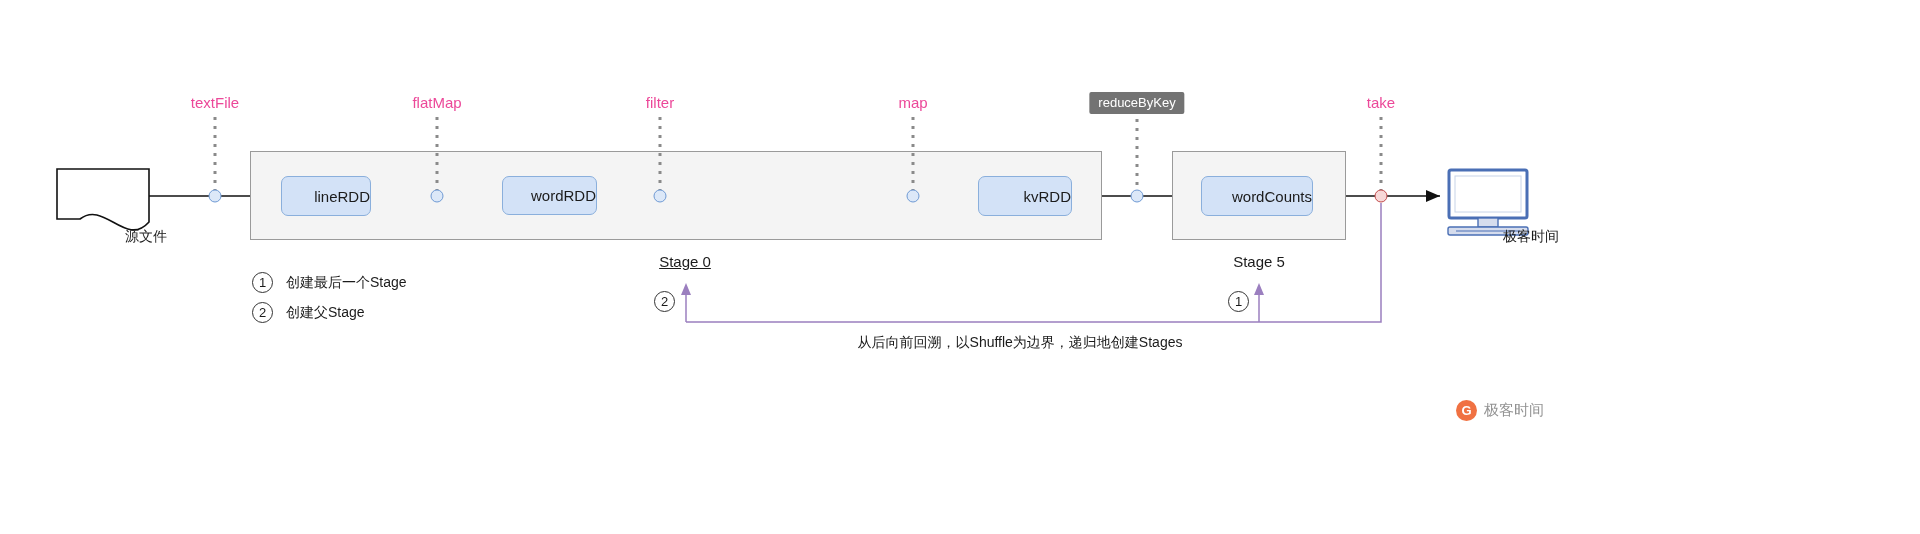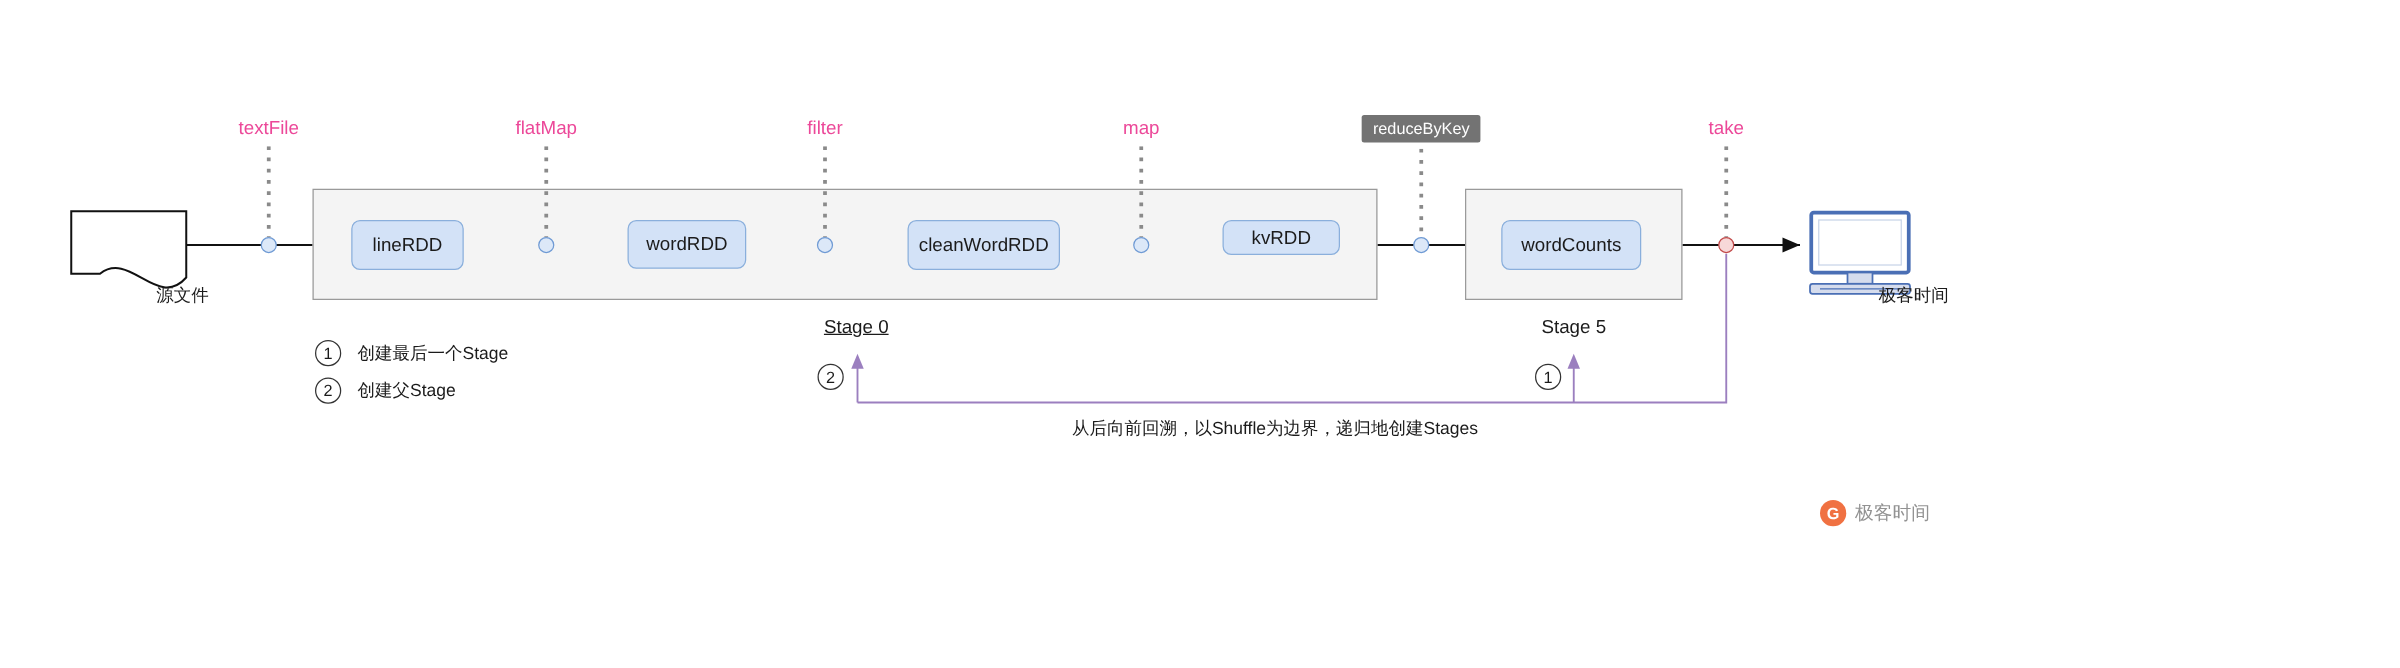--- a/index.html
+++ b/index.html
@@ -34,21 +34,21 @@
     background:#f4f4f4;border:1.4px solid #9a9a9a;box-sizing:border-box;
   }
   .stage-caption{
     font-size:15px;color:#1b1b1b;text-align:center;transform:translateX(-50%);
     white-space:nowrap;
   }
 
   
   .rdd{
     background:#d3e2f7;border:1.4px solid #8aafdc;border-radius:7px;
-    box-sizing:border-box;display:flex;align-items:center;justify-content:center;
+    box-sizing:border-box;display:flex;align-items:center;justify-content:flex-end;
     font-size:15px;color:#1b1b1b;white-space:nowrap;
   }
 
   
   .dot{
     width:13px;height:13px;border-radius:50%;box-sizing:border-box;
     transform:translate(-50%,-50%);
   }
   .dot.blue{background:#dce8f8;border:1.5px solid #6f9ad4;}
   .dot.red{background:#f7d8d8;border:1.5px solid #c24b4b;}
@@ -134,24 +134,21 @@
 
   <div class="abs stage-caption" style="left:685px;top:253px;text-decoration:underline;">Stage 0</div>
   <div class="abs stage-caption" style="left:1259px;top:253px;">Stage 5</div>
 
   <div class="abs rdd" style="left:281px;top:176px;width:90px;height:40px;">
     <span>lineRDD</span>
   </div>
   <div class="abs rdd" style="left:502px;top:176px;width:95px;height:39px;">
     <span>wordRDD</span>
   </div>
-  <div class="abs rdd" style="left:726px;top:176px;width:122px;height:40px;">
-    <span>cleanWordRDD</span>
-  </div>
-  <div class="abs rdd" style="left:978px;top:176px;width:94px;height:28px;">
+  <div class="abs rdd" style="left:978px;top:176px;width:94px;height:40px;">
     <span>kvRDD</span>
   </div>
   <div class="abs rdd" style="left:1201px;top:176px;width:112px;height:40px;">
     <span>wordCounts</span>
   </div>
 
   <div class="abs op-label" style="left:215px;top:94px;">textFile</div>
   <div class="abs dotted-v" style="left:215px;top:117px;height:73px;"></div>
   <div class="abs dot blue" style="left:215px;top:196px;"></div>
 

